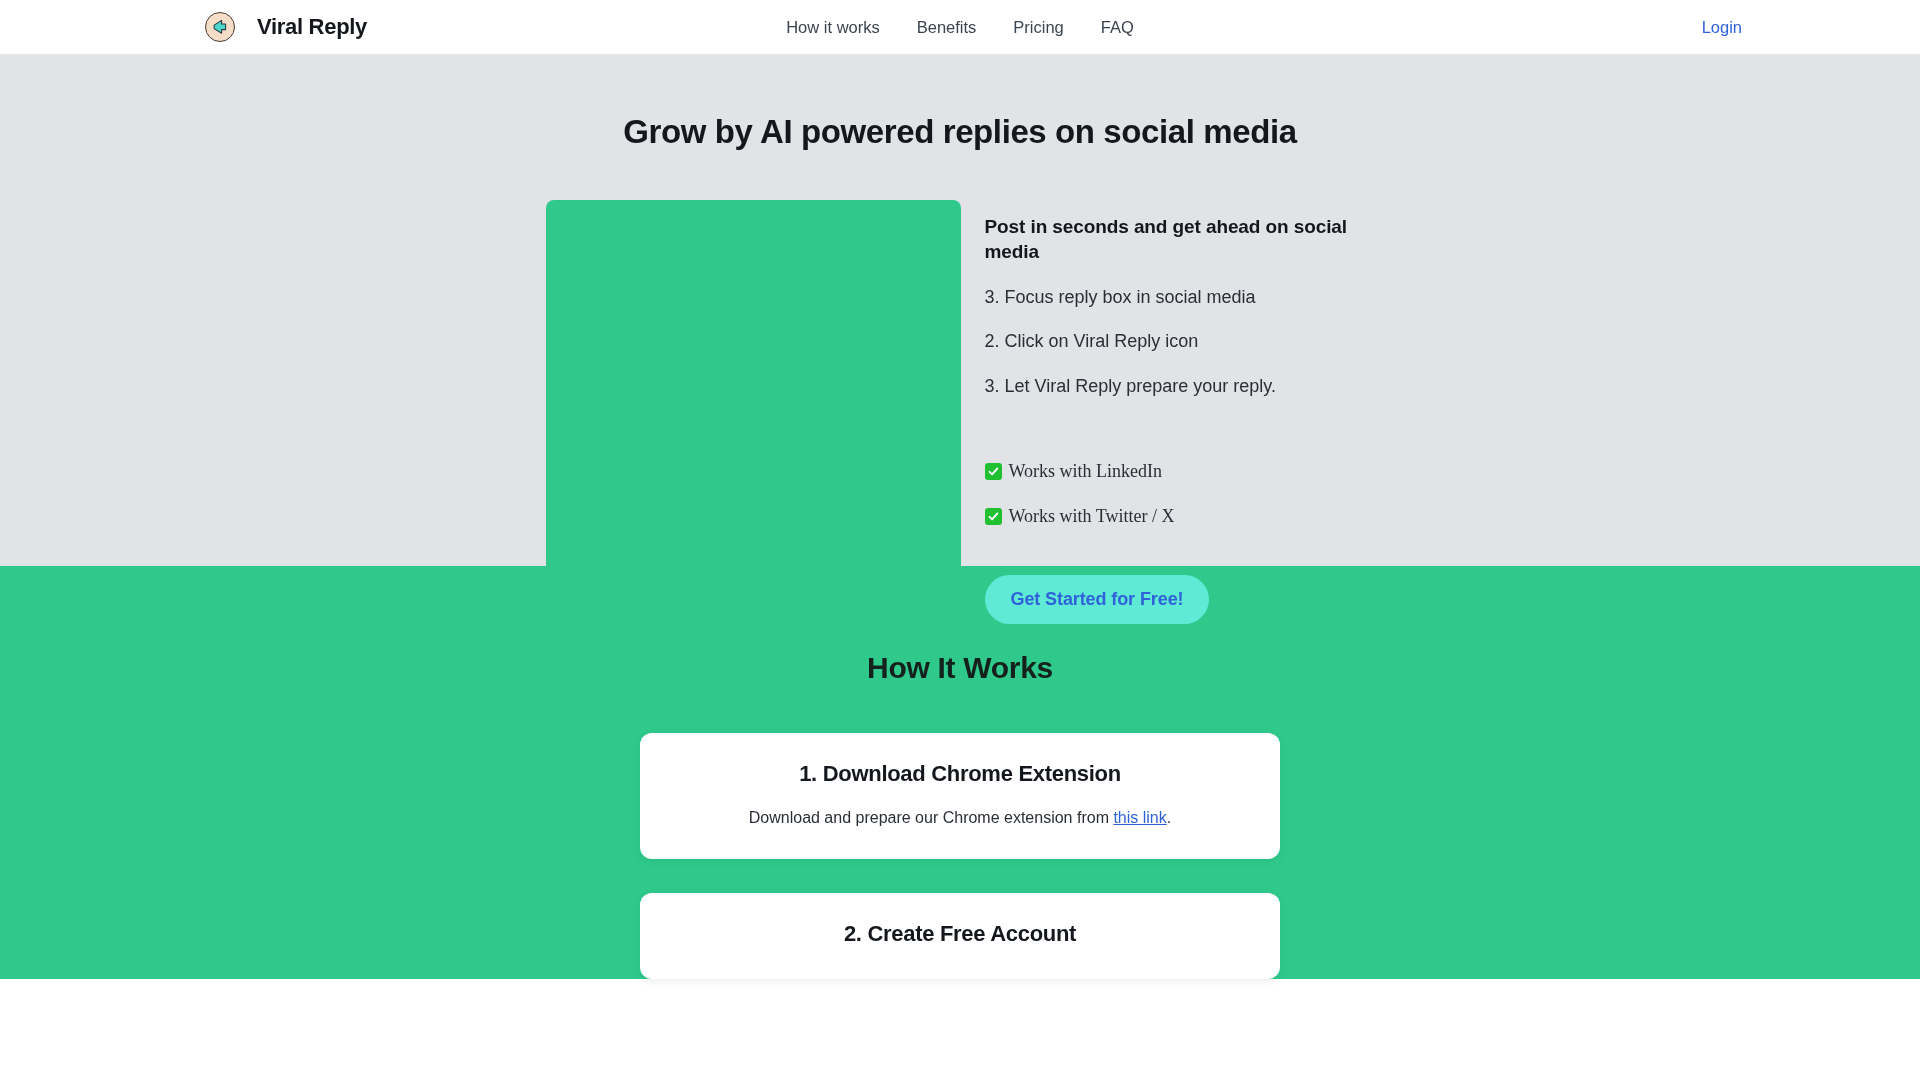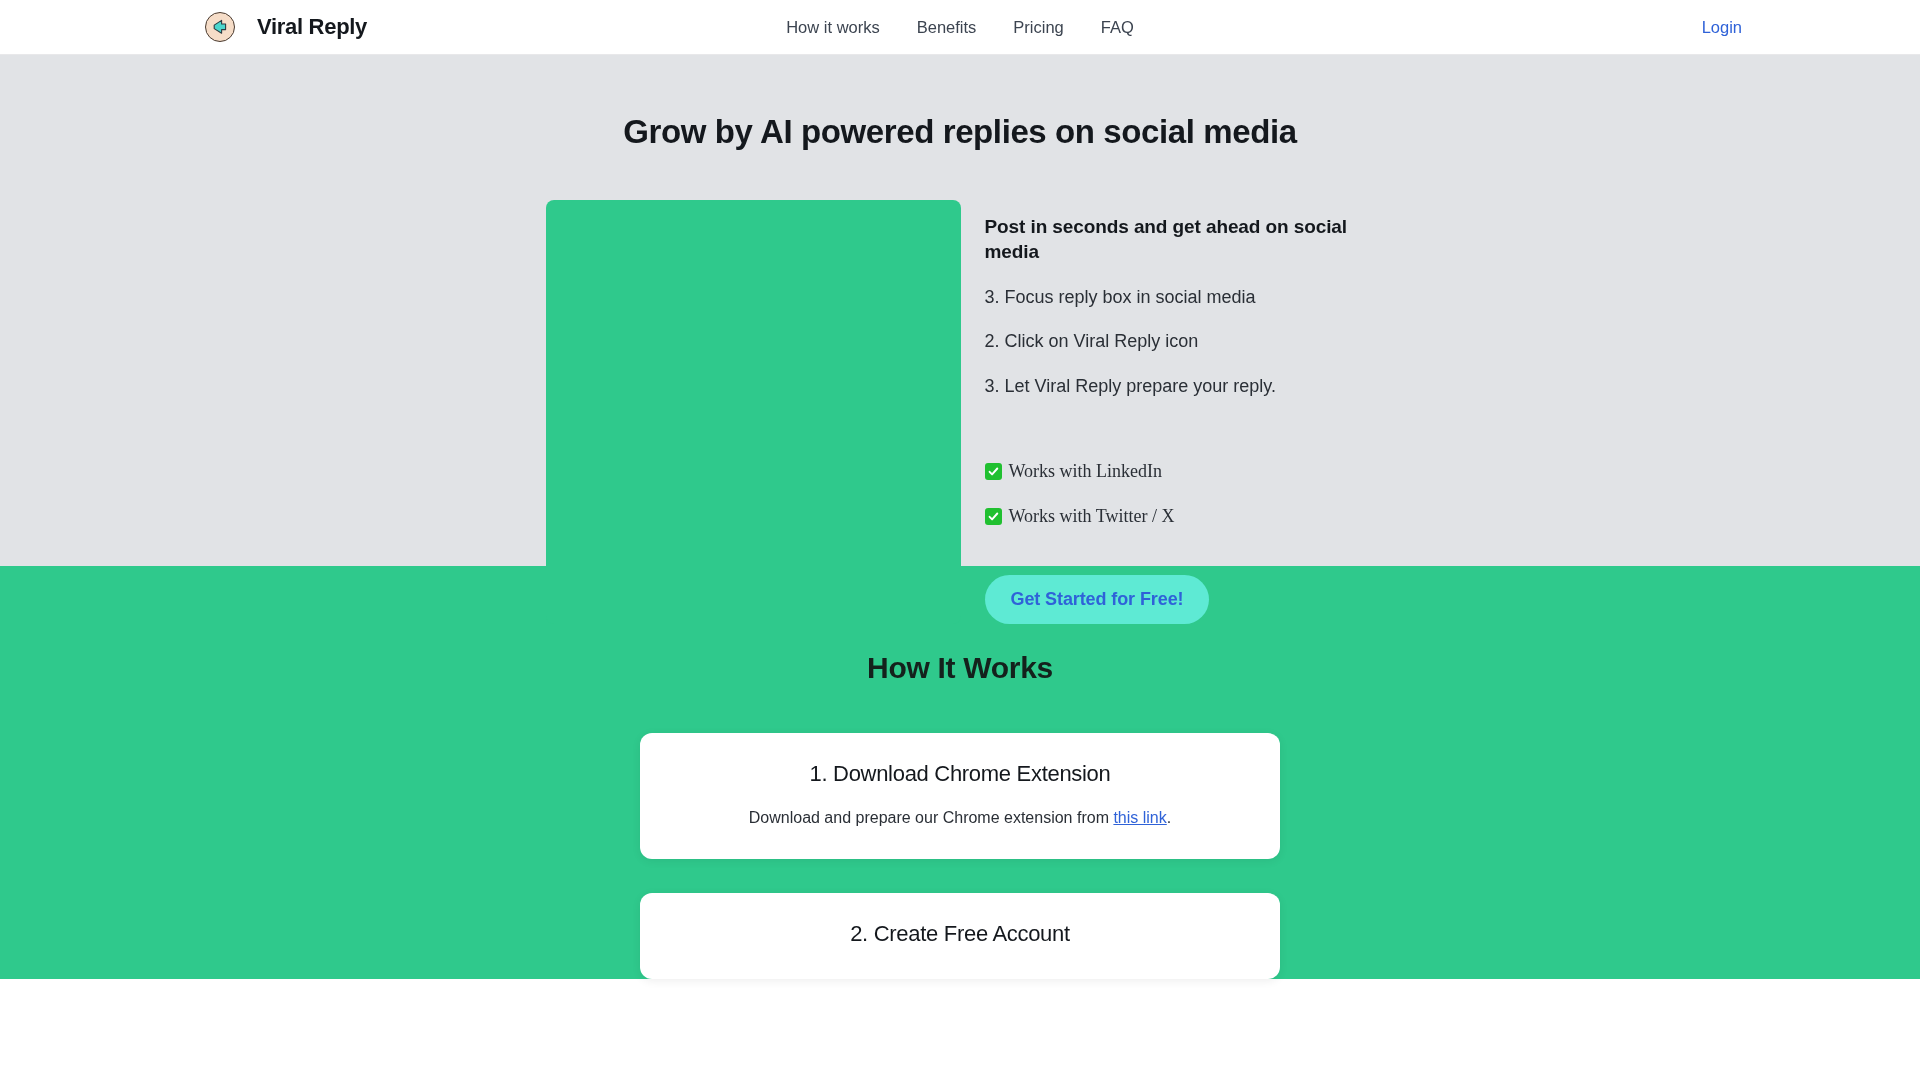--- a/index.html
+++ b/index.html
@@ -202,21 +202,21 @@
     border-radius: 12px;
     box-shadow: 0 2px 10px rgba(0,0,0,0.07);
     padding: 28px 30px 32px;
     text-align: center;
   }
 
   .step-card + .step-card { margin-top: 34px; }
 
   .step-card-title {
     font-size: 22px;
-    font-weight: normal;
+    font-weight: bold;
     color: #14181d;
     letter-spacing: -0.3px;
   }
 
   .step-card-text {
     margin-top: 22px;
     font-size: 16px;
     color: #2a2f36;
   }
 

